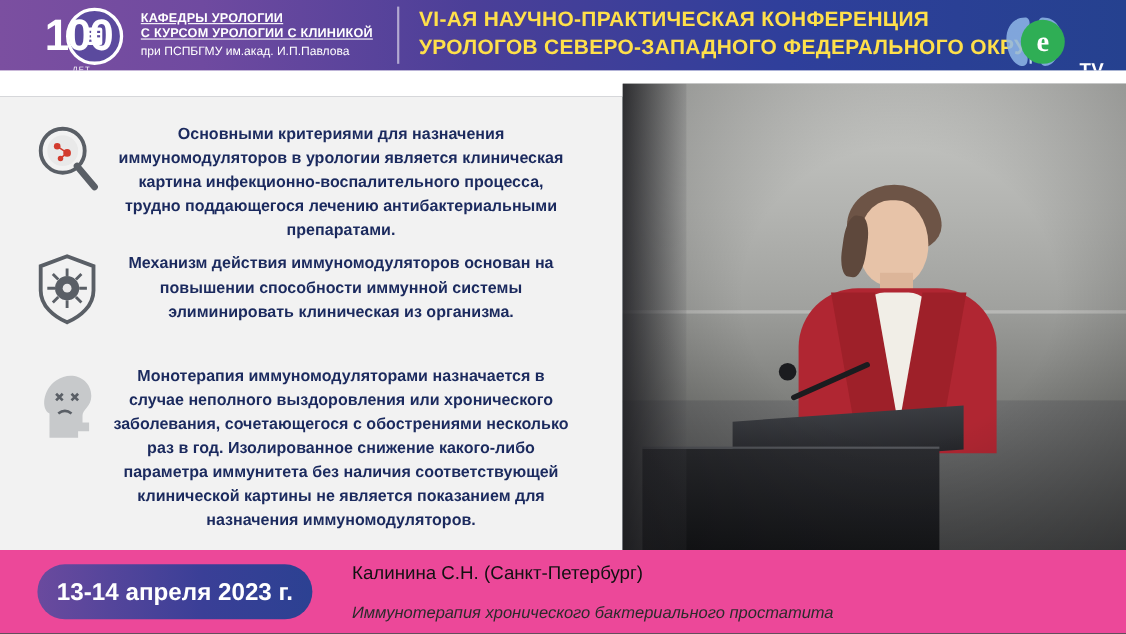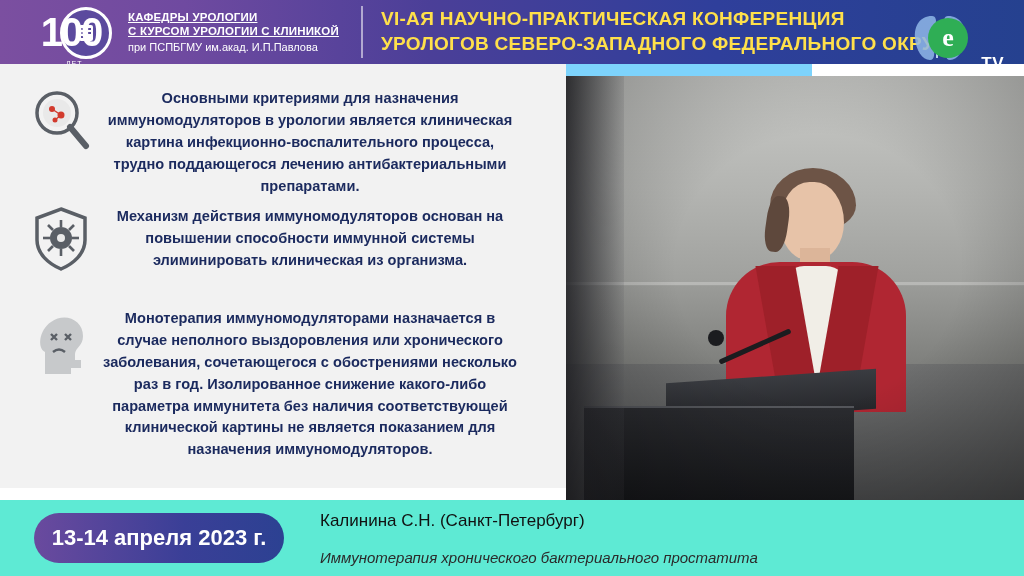--- a/index.html
+++ b/index.html
@@ -143,24 +143,24 @@
     color: #ffffff;
     font-size: 17px;
     font-weight: bold;
     letter-spacing: 0.5px;
     margin-top: 28px;
   }
 
   
   .slide {
     position: absolute;
-    left: 0; top: 64px;
+    left: 0; top: 88px;
     width: 812px;
     height: 424px;
-    background: #7dd3fc;
+    background: #0f172a;
   }
   .slide-inner {
     position: absolute;
     left: 0; top: 0;
     width: 566px;
     height: 424px;
     background: #f2f2f2;
   }
   .block {
     position: absolute;
@@ -281,21 +281,21 @@
     position: absolute; left: 0; top: 0; width: 458px; height: 424px;
     background: radial-gradient(ellipse at 55% 45%, rgba(0,0,0,0) 40%, rgba(0,0,0,0.35) 100%);
   }
 
   
   .footer {
     position: absolute;
     left: 0; top: 500px;
     width: 1024px;
     height: 76px;
-    background: #5eead4;
+    background: #ec4899;
     display: flex;
     align-items: center;
   }
   .date-badge {
     margin-left: 34px;
     width: 250px;
     height: 50px;
     border-radius: 25px;
     background: linear-gradient(90deg, #6a4a9e 0%, #3a3f97 60%, #2c4192 100%);
     color: #ffffff;

